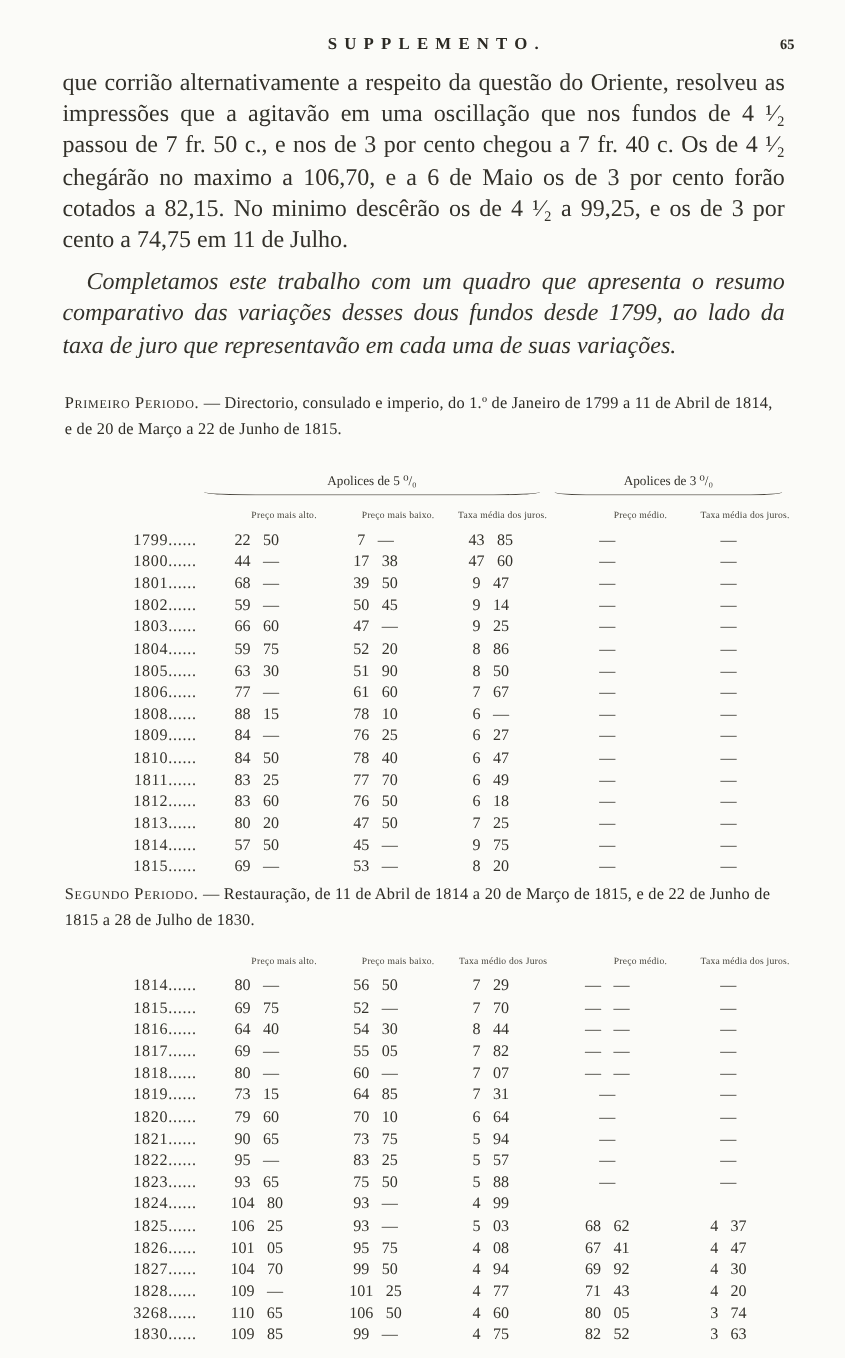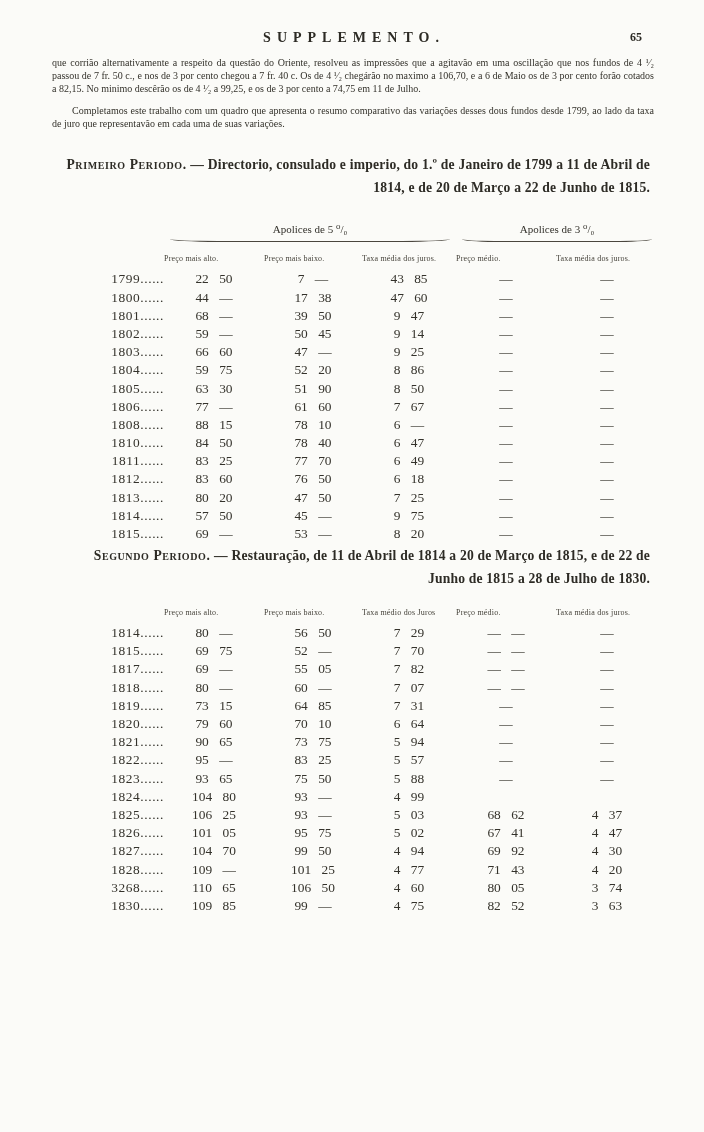--- a/index.html
+++ b/index.html
@@ -3,54 +3,54 @@
 <meta charset="utf-8">
 <style>
   * { box-sizing: border-box; margin: 0; padding: 0; }
   html, body { width: 704px; height: 1132px; }
   body {
     background: #fbfbf8;
     font-family: "Liberation Serif", "DejaVu Serif", serif;
     color: #302e28;
     overflow: hidden;
   }
-  .page { width: 704px; height: 1132px; padding: 30px 48px 0 52px; position: relative; }
+  .page { width: 704px; height: 1132px; padding: 30px 28px 0 52px; position: relative; }
 
   .running-head {
     position: relative;
     text-align: center;
     font-weight: bold;
     font-size: 14px;
     letter-spacing: 6px;
     color: #2c2a24;
     margin-bottom: 10px;
   }
   .page-num {
     position: absolute;
     right: 14px; top: 0;
     letter-spacing: 0;
     font-size: 12px;
     font-weight: bold;
   }
 
   .para {
-    font-size: 10px;
+    font-size: 20px;
     line-height: 1.31;
     text-align: justify;
     color: #33312a;
     width: 602px;
   }
-  .para.indent { text-indent: 20px; margin-top: 9px; }
+  .para.indent { text-indent: 20px; margin-top: 9px; font-style: italic; }
 
   .section-head {
     width: 596px;
     margin: 24px auto 0 2px;
     font-size: 13.6px;
-    font-weight: bold;
-    text-align: right;
+    font-weight: normal;
+    text-align: left;
     line-height: 1.65;
     color: #2d2b25;
     letter-spacing: 0.2px;
   }
   .sc { font-variant: small-caps; letter-spacing: 0.6px; }
 
   table.data-table {
     border-collapse: collapse;
     table-layout: fixed;
     width: 606px;
@@ -73,21 +73,21 @@
   .brace {
     height: 3px;
     margin: 3px 6px 0 6px;
     border-bottom: 1.4px solid #4a463e;
     border-radius: 0 0 55% 55% / 0 0 320% 320%;
   }
   tr.col-row th {
     font-weight: normal;
     font-size: 8px;
     color: #45423a;
-    text-align: left;
+    text-align: right;
     padding: 12px 0 7px 0;
     letter-spacing: 0.2px;
     white-space: nowrap;
   }
   table.data-table td {
     font-size: 13.4px;
     color: #34322b;
     text-align: center;
     padding: 1.1px 0;
     white-space: nowrap;
@@ -214,20 +214,28 @@
         </tr>
         <tr>
           <td>1808......</td>
           <td>88 15</td>
           <td>78 10</td>
           <td>6 —</td>
           <td>—</td>
           <td>—</td>
         </tr>
         <tr>
+          <td>1809......</td>
+          <td>84 —</td>
+          <td>76 25</td>
+          <td>6 27</td>
+          <td>—</td>
+          <td>—</td>
+        </tr>
+        <tr>
           <td>1810......</td>
           <td>84 50</td>
           <td>78 40</td>
           <td>6 47</td>
           <td>—</td>
           <td>—</td>
         </tr>
         <tr>
           <td>1811......</td>
           <td>83 25</td>
@@ -303,20 +311,28 @@
         </tr>
         <tr>
           <td>1815......</td>
           <td>69 75</td>
           <td>52 —</td>
           <td>7 70</td>
           <td>— —</td>
           <td>—</td>
         </tr>
         <tr>
+          <td>1816......</td>
+          <td>64 40</td>
+          <td>54 30</td>
+          <td>8 44</td>
+          <td>— —</td>
+          <td>—</td>
+        </tr>
+        <tr>
           <td>1817......</td>
           <td>69 —</td>
           <td>55 05</td>
           <td>7 82</td>
           <td>— —</td>
           <td>—</td>
         </tr>
         <tr>
           <td>1818......</td>
           <td>80 —</td>
@@ -378,21 +394,21 @@
           <td>106 25</td>
           <td>93 —</td>
           <td>5 03</td>
           <td>68 62</td>
           <td>4 37</td>
         </tr>
         <tr>
           <td>1826......</td>
           <td>101 05</td>
           <td>95 75</td>
-          <td>5 02</td>
+          <td>4 08</td>
           <td>67 41</td>
           <td>4 47</td>
         </tr>
         <tr>
           <td>1827......</td>
           <td>104 70</td>
           <td>99 50</td>
           <td>4 94</td>
           <td>69 92</td>
           <td>4 30</td>

